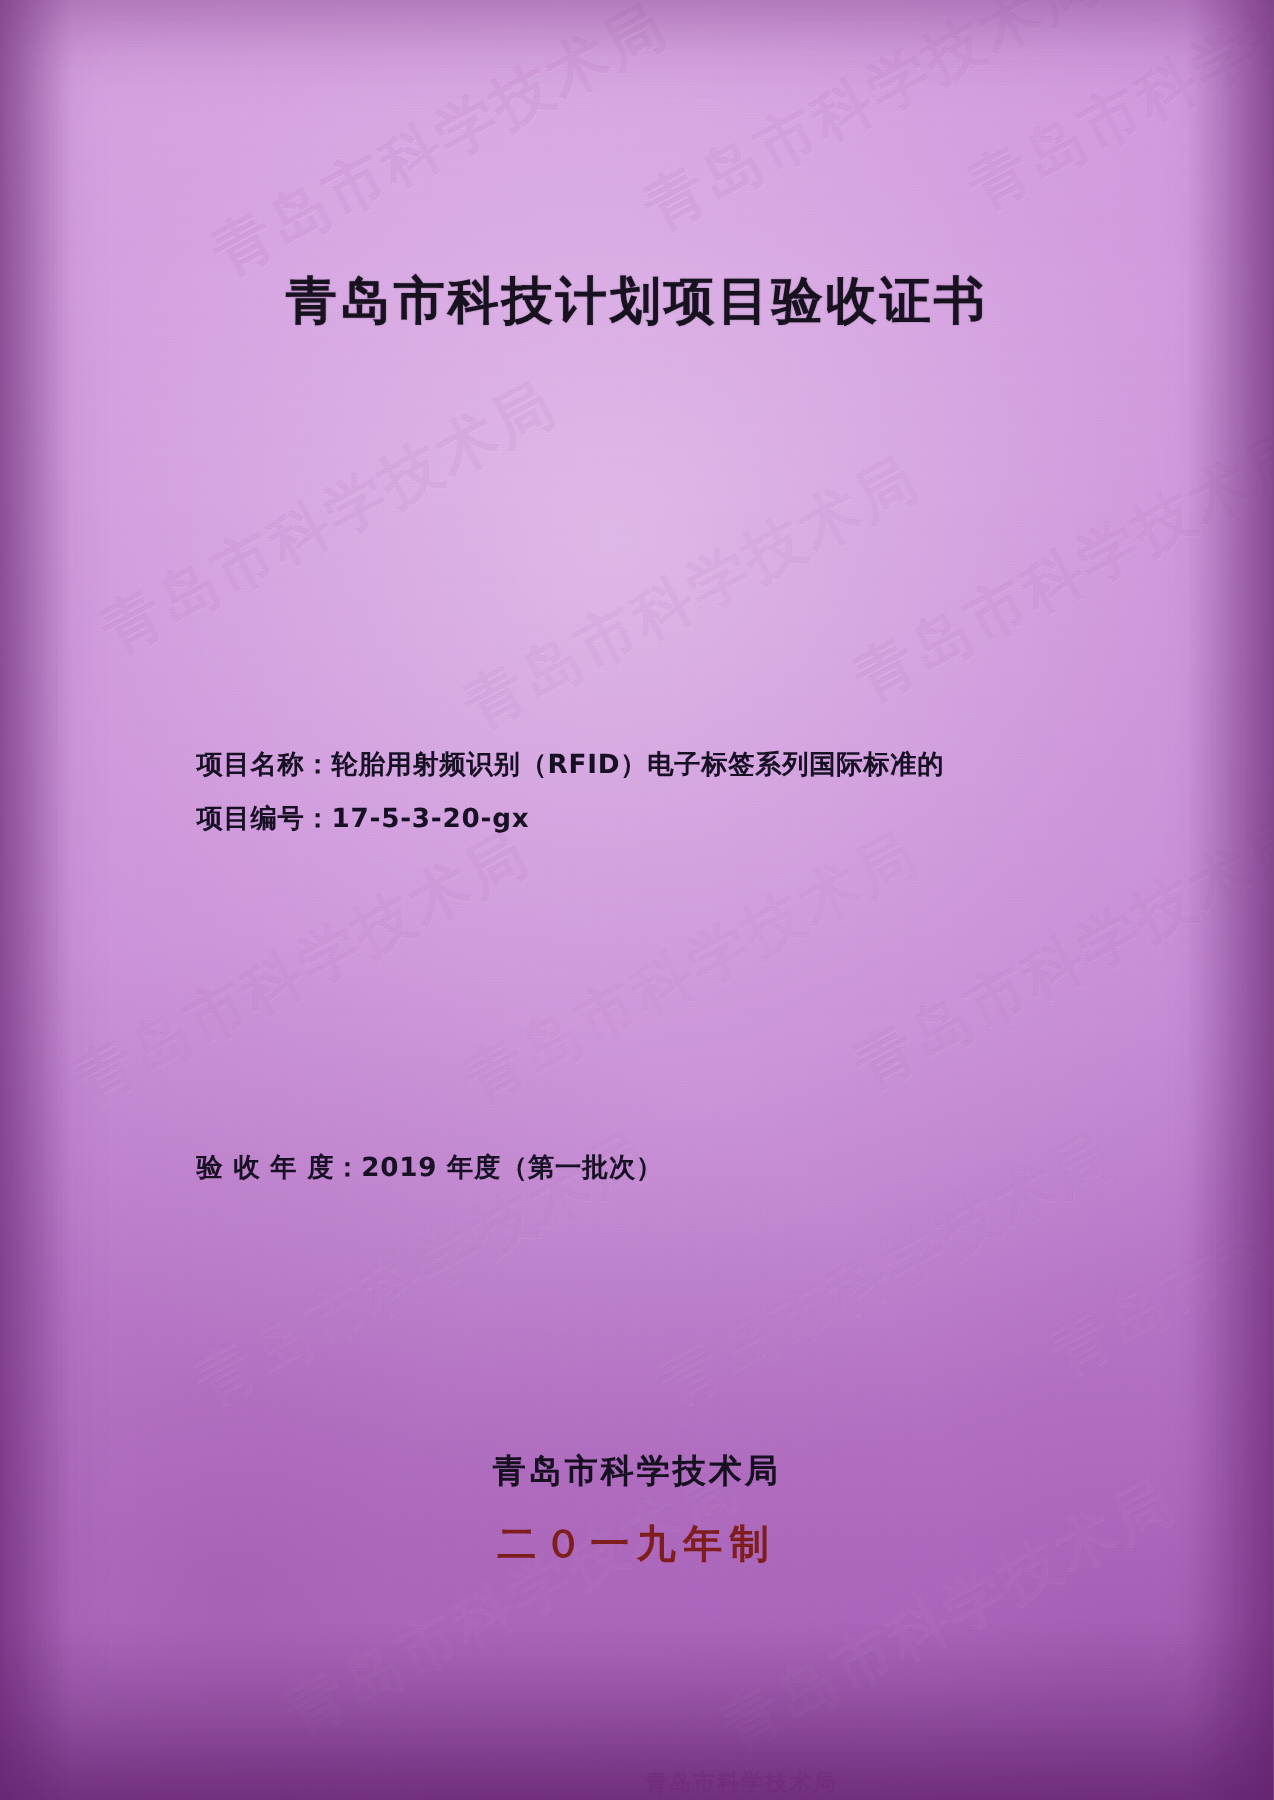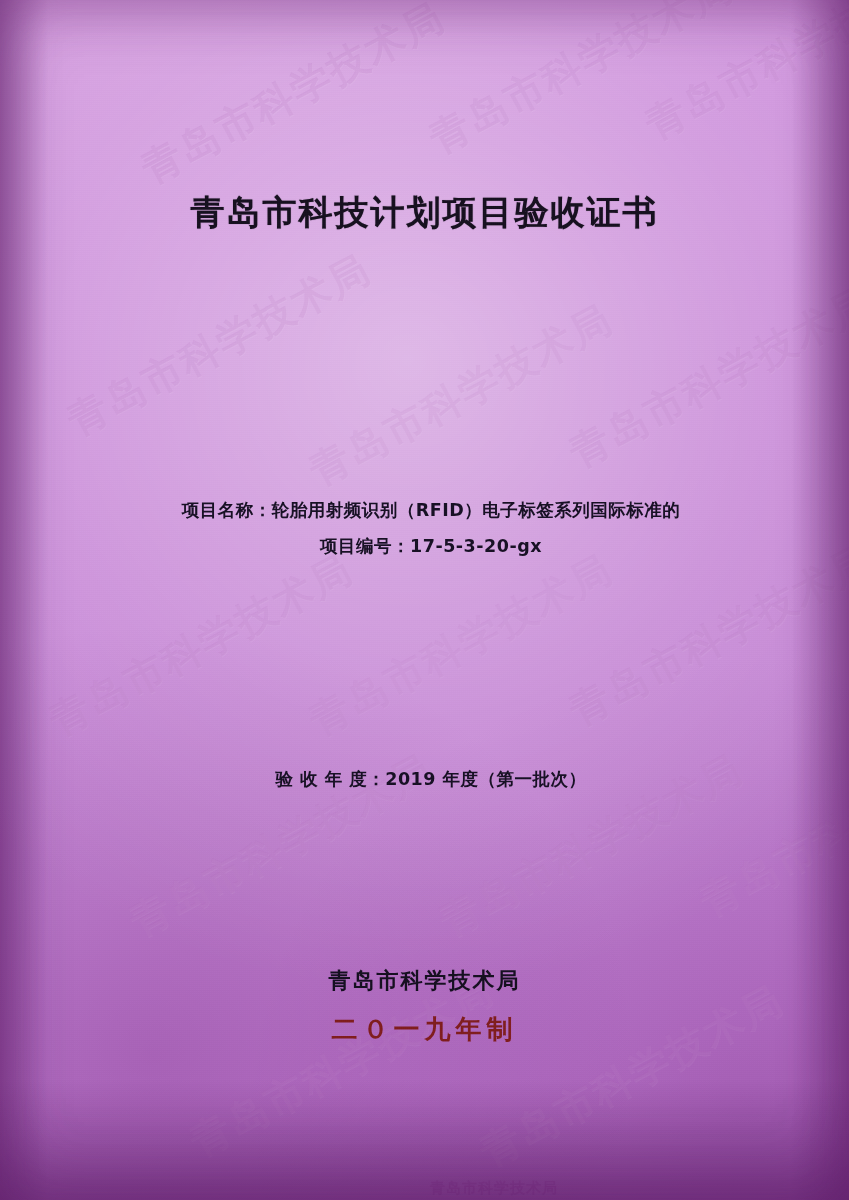--- a/index.html
+++ b/index.html
@@ -92,21 +92,20 @@
     position: absolute;
     top: 178px;
     left: 0; right: 0;
     text-align: center;
     font-family: "DejaVu Sans", sans-serif;
     font-weight: 700;
     font-size: 34px;
     letter-spacing: 2px;
     color: #16101f;
     text-shadow: 0 0 1px rgba(0,0,0,0.45);
-    margin-top: 12px;
   }
   .doc-number {
     position: absolute;
     top: 280px;
     left: 0; right: 0;
     text-align: center;
     font-family: "DejaVu Sans", sans-serif;
     font-weight: 700;
     font-size: 19px;
     letter-spacing: 2px;
@@ -118,21 +117,21 @@
     left: 131px;
     top: 492px;
     width: 600px;
     font-family: "DejaVu Sans", sans-serif;
     font-weight: 700;
     font-size: 17.5px;
     line-height: 36px;
     color: #171024;
     letter-spacing: 0.5px;
   }
-  .field-row { white-space: nowrap; text-align: center; }
+  .field-row { white-space: nowrap; }
   .field-row.wrap { white-space: normal; }
   .field-cont { padding-left: 100px; }
 
   .fields2 {
     position: absolute;
     left: 131px;
     top: 757px;
     width: 600px;
     font-family: "DejaVu Sans", sans-serif;
     font-weight: 700;

